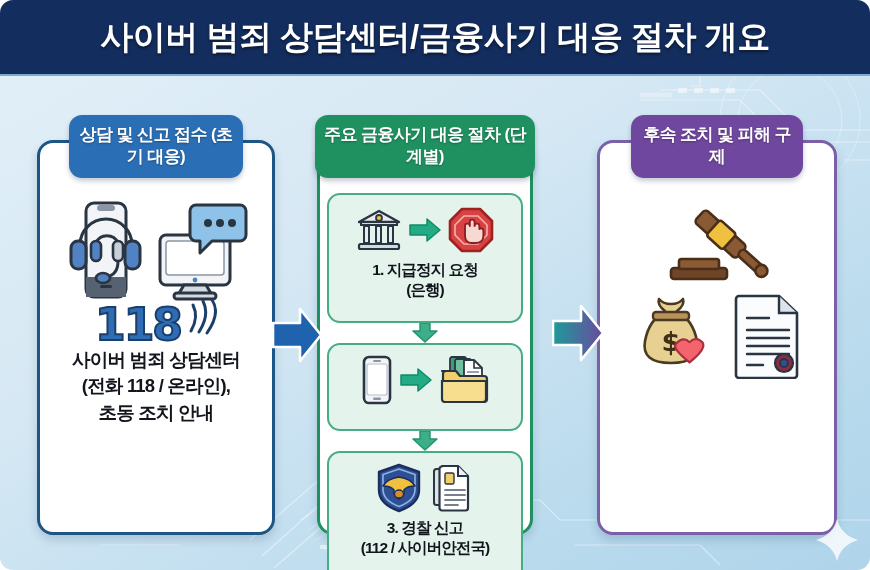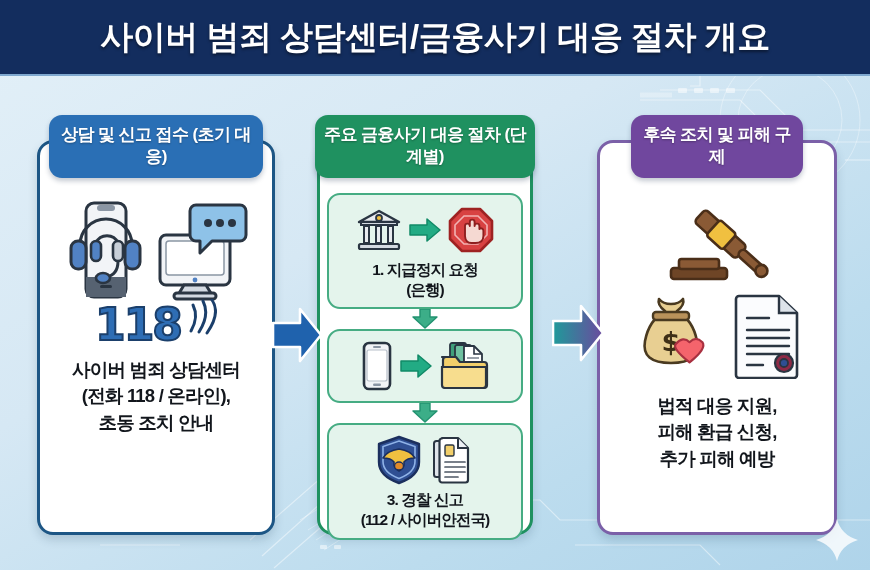--- a/index.html
+++ b/index.html
@@ -6,20 +6,21 @@
   html, body {
     width: 870px; height: 570px;
     font-family: "Liberation Sans", "DejaVu Sans", sans-serif;
     overflow: hidden;
   }
   #canvas {
     position: relative;
     width: 870px; height: 570px;
     background: linear-gradient(150deg, #e3f0f8 0%, #d6e8f4 40%, #bcdcee 75%, #afd4ea 100%);
     overflow: hidden;
+    border-radius: 13px;
   }
   
   .circuitry { position:absolute; inset:0; pointer-events:none; }
   .circuitry svg { width:100%; height:100%; display:block; }
 
   
   #title-bar {
     position: absolute; left: 0; top: 0; width: 870px; height: 76px;
     background: #132d5e;
     border-bottom: 2px solid #7fa8cf;
@@ -57,21 +58,21 @@
     text-align: center;
     color: #ffffff;
     font-size: 17px;
     font-weight: bold;
     line-height: 1.28;
     letter-spacing: -0.6px;
     text-shadow: 0 1px 2px rgba(0,0,0,.3);
     z-index: 5;
     box-shadow: 0 3px 5px rgba(20,40,70,.25);
   }
-  #header-intake   { background: #2a6fb5; width: 214px; }
+  #header-intake   { background: #2a6fb5; width: 174px; }
   #header-process  { background: #1f9160; width: 220px; }
   #header-followup { background: #70479e; width: 172px; }
 
   .panel-body {
     position: absolute; left: 0; right: 0; top: 0; bottom: 0;
     display: flex; flex-direction: column;
     align-items: center;
     padding: 48px 8px 12px;
   }
 
@@ -86,21 +87,21 @@
     letter-spacing: -0.8px;
     white-space: pre-line;
   }
 
   
   .step-card {
     width: 196px;
     background: #e4f4ec;
     border: 2px solid #46ac83;
     border-radius: 13px;
-    padding: 7px 4px 7px;
+    padding: 7px 4px 21px;
     display: flex; flex-direction: column; align-items: center;
   }
   .step-icons { display:flex; align-items:center; justify-content:center; gap:5px; height:56px; }
   .step-label {
     margin-top: 2px;
     text-align: center;
     color: #12161c;
     font-size: 15.5px;
     font-weight: bold;
     line-height: 1.3;
@@ -216,21 +217,21 @@
         <span class="num118">118</span>
         <svg width="34" height="40" viewBox="0 0 34 40" style="margin-top:-4px;">
           <g fill="none" stroke="#1b3f6b" stroke-width="3" stroke-linecap="round">
             <path d="M8 32 q8 -14 2 -26"></path>
             <path d="M16 33 q11 -17 4 -31"></path>
             <path d="M24 34 q14 -20 5 -33"></path>
           </g>
         </svg>
       </div>
 
-      <div class="caption" style="margin-top:10px;">사이버 범죄 상담센터
+      <div class="caption" style="">사이버 범죄 상담센터
 (전화 118 / 온라인),
 초동 조치 안내</div>
     </div>
   </div>
 
   <div class="panel" id="panel-process">
     <div class="panel-header" id="header-process">주요 금융사기 대응 절차
 (단계별)</div>
     <div class="panel-body" style="padding-top:50px;">
 
@@ -359,23 +360,20 @@
               <path d="M14 45 h42"></path>
               <path d="M14 53 h42"></path>
               <path d="M14 61 h42"></path>
             <path d="M14 72 h16"></path>
           </g>
           <circle cx="51" cy="70" r="9" fill="#8e2a46" stroke="#2a3542" stroke-width="2.2"></circle>
           <circle cx="51" cy="70" r="4" fill="#2f4f93" stroke="#2a3542" stroke-width="1.8"></circle>
         </svg>
       </div>
 
-      <div class="caption" style="margin-top:14px;">법적 대응 지원,
-피해 환급 신청,
-추가 피해 예방</div>
     </div>
   </div>
 
   <div class="big-arrow" id="arrow-1">
     <svg width="50" height="60" viewBox="0 0 50 60">
       <path d="M1 18 h27 v-14 l21 26 l-21 26 v-14 h-27z" fill="#1f62ad" stroke="#ffffff" stroke-width="2.6" stroke-linejoin="round"></path>
     </svg>
   </div>
 
   <div class="big-arrow" id="arrow-2">

